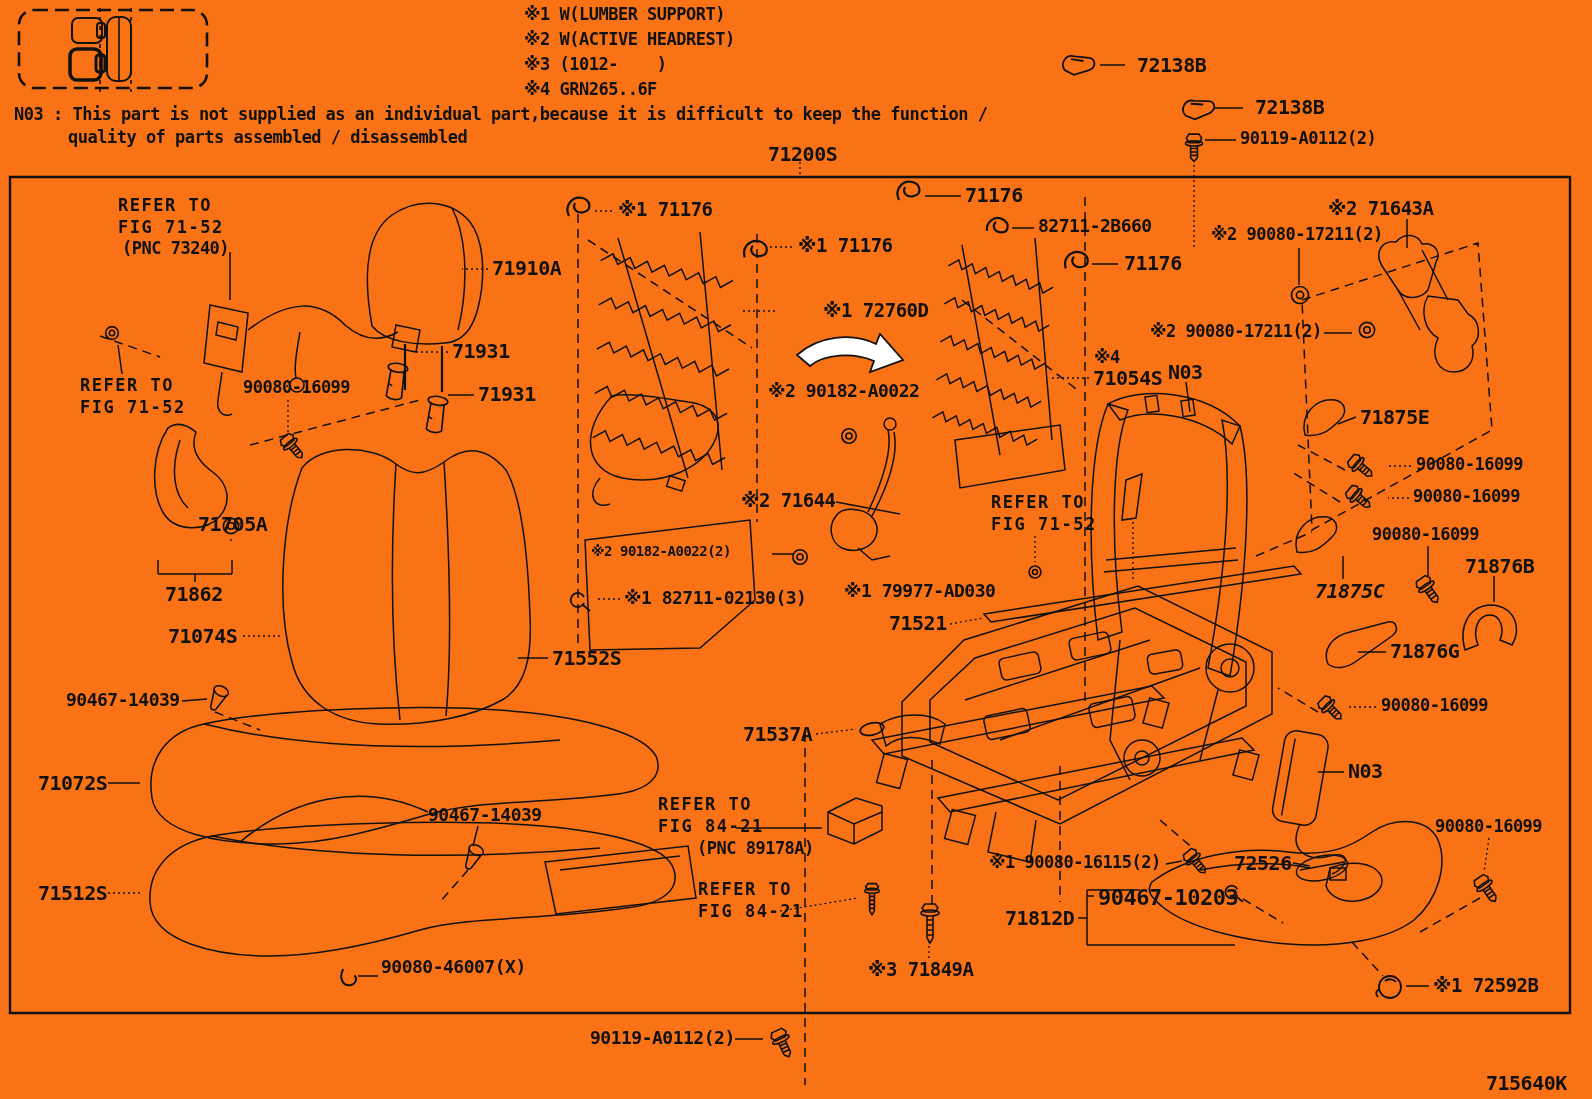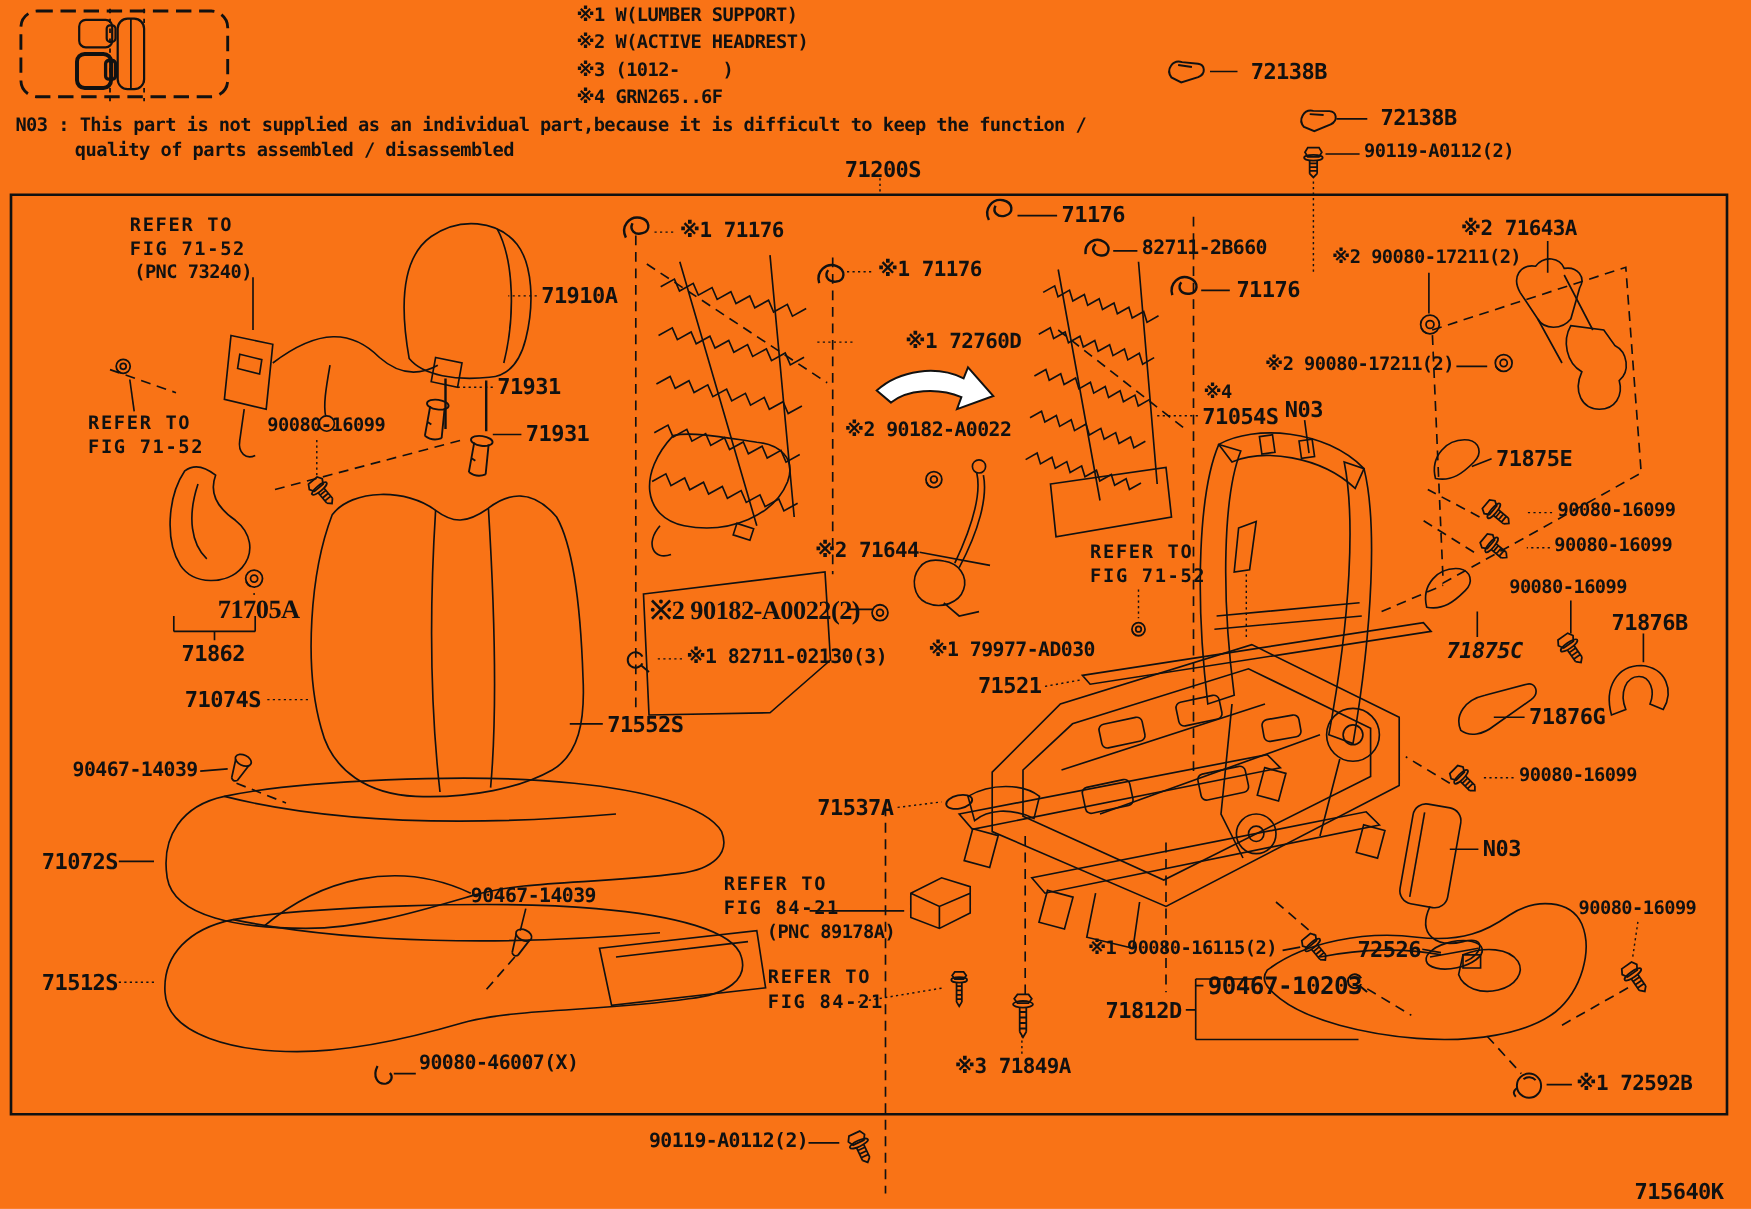--- a/index.html
+++ b/index.html
@@ -315,28 +315,28 @@
       <div class="lbl" style="left: 1416px; top: 456px; font-size: 17px; letter-spacing: -0.5px;">90080-16099</div>
       <div class="lbl" style="left: 1413px; top: 488px; font-size: 17px; letter-spacing: -0.5px;">90080-16099</div>
       <div class="lbl" style="left: 1372px; top: 526px; font-size: 17px; letter-spacing: -0.5px;">90080-16099</div>
       <div class="lbl" style="left: 1465px; top: 556px; font-size: 20px; letter-spacing: -0.5px;">71876B</div>
       <div class="lbl" style="left: 1315px; top: 581px; font-size: 20px; letter-spacing: -0.5px; font-style: italic;">71875C</div>
       <div class="lbl" style="left: 1390px; top: 641px; font-size: 20px; letter-spacing: -0.5px;">71876G</div>
       <div class="lbl" style="left: 1381px; top: 697px; font-size: 17px; letter-spacing: -0.5px;">90080-16099</div>
       <div class="lbl" style="left: 779px; top: 301px; font-size: 19px; letter-spacing: -0.5px; margin-left: 44px;">※1 72760D</div>
       <div class="lbl" style="left: 768px; top: 382px; font-size: 18px; letter-spacing: -0.5px;">※2 90182-A0022</div>
       <div class="lbl" style="left: 741px; top: 491px; font-size: 19px; letter-spacing: -0.5px;">※2 71644</div>
-      <div class="lbl" style="left: 591px; top: 544px; font-size: 24px; letter-spacing: -0.5px; font-family: Liberation Serif, serif;">※2 90182-A0022(2)</div>
+      <div class="lbl" style="left: 591px; top: 544px; font-size: 14px; letter-spacing: -0.5px;">※2 90182-A0022(2)</div>
       <div class="lbl" style="left: 624px; top: 589px; font-size: 18px; letter-spacing: -0.5px;">※1 82711-02130(3)</div>
       <div class="lbl" style="left: 844px; top: 582px; font-size: 18px; letter-spacing: -0.5px;">※1 79977-AD030</div>
       <div class="lbl" style="left: 889px; top: 613px; font-size: 20px; letter-spacing: -0.5px;">71521</div>
       <div class="lbl" style="left: 991px; top: 494px; font-size: 17px; letter-spacing: 1.5px;">REFER TO</div>
       <div class="lbl" style="left: 991px; top: 516px; font-size: 17px; letter-spacing: 1.5px;">FIG 71-52</div>
       <div class="lbl" style="left: 552px; top: 648px; font-size: 20px; letter-spacing: -0.5px;">71552S</div>
-      <div class="lbl" style="left: 198px; top: 543px; font-size: 24px; letter-spacing: -0.5px; font-family: Liberation Serif, serif;">71705A</div>
+      <div class="lbl" style="left: 198px; top: 514px; font-size: 20px; letter-spacing: -0.5px;">71705A</div>
       <div class="lbl" style="left: 165px; top: 584px; font-size: 20px; letter-spacing: -0.5px;">71862</div>
       <div class="lbl" style="left: 168px; top: 626px; font-size: 20px; letter-spacing: -0.5px;">71074S</div>
       <div class="lbl" style="left: 66px; top: 691px; font-size: 18px; letter-spacing: -0.5px;">90467-14039</div>
       <div class="lbl" style="left: 38px; top: 773px; font-size: 20px; letter-spacing: -0.5px;">71072S</div>
       <div class="lbl" style="left: 38px; top: 883px; font-size: 20px; letter-spacing: -0.5px;">71512S</div>
       <div class="lbl" style="left: 428px; top: 806px; font-size: 18px; letter-spacing: -0.5px;">90467-14039</div>
       <div class="lbl" style="left: 381px; top: 938px; font-size: 18px; letter-spacing: -0.5px; margin-top: 20px;">90080-46007(X)</div>
       <div class="lbl" style="left: 743px; top: 724px; font-size: 20px; letter-spacing: -0.5px;">71537A</div>
       <div class="lbl" style="left: 658px; top: 796px; font-size: 17px; letter-spacing: 1.5px;">REFER TO</div>
       <div class="lbl" style="left: 658px; top: 818px; font-size: 17px; letter-spacing: 1.5px;">FIG 84-21</div>

